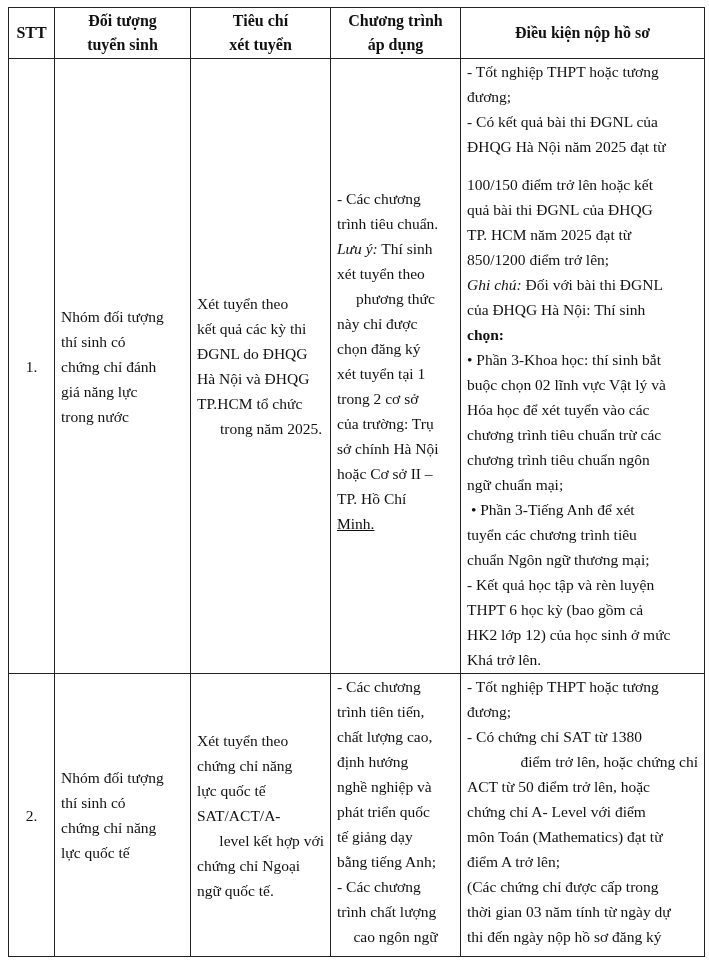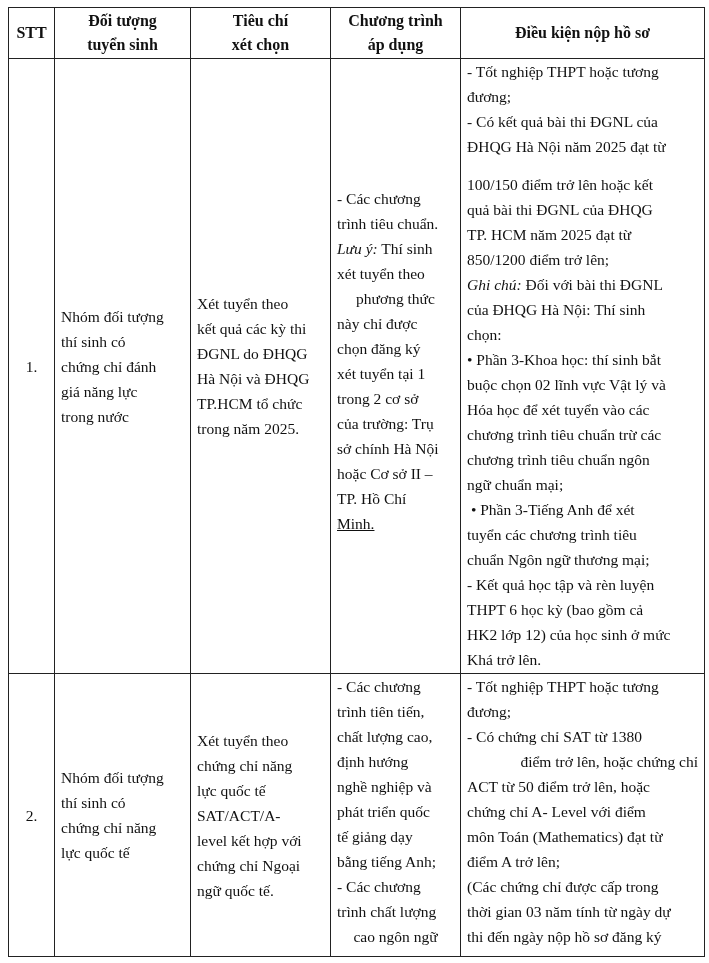--- a/index.html
+++ b/index.html
@@ -35,21 +35,21 @@
     <tr>
       <th>
           <span class="line">STT</span>
         </th>
       <th>
           <span class="line">Đối tượng</span>
           <span class="line">tuyển sinh</span>
         </th>
       <th>
           <span class="line">Tiêu chí</span>
-          <span class="line">xét chọn</span>
+          <span class="line">xét tuyển</span>
         </th>
       <th>
           <span class="line">Chương trình</span>
           <span class="line">áp dụng</span>
         </th>
       <th>
           <span class="line">Điều kiện nộp hồ sơ</span>
         </th>
     </tr>
   </thead>
@@ -62,21 +62,21 @@
           <span class="line" style="white-space: pre;">chứng chỉ đánh</span>
           <span class="line" style="white-space: pre;">giá năng lực</span>
           <span class="line" style="white-space: pre;">trong nước</span>
         </td>
       <td>
           <span class="line" style="white-space: pre;">Xét tuyển theo</span>
           <span class="line" style="white-space: pre;">kết quả các kỳ thi</span>
           <span class="line" style="white-space: pre;">ĐGNL do ĐHQG</span>
           <span class="line" style="white-space: pre;">Hà Nội và ĐHQG</span>
           <span class="line" style="white-space: pre;">TP.HCM tổ chức</span>
-          <span class="line" style="white-space: pre;">trong năm 2025.</span>
+          <span class="line" style="white-space: pre; margin-left: 23px;">trong năm 2025.</span>
         </td>
       <td style="padding-top:0">
         <div style="margin-top:-10px">
           <div>
               <span class="line" style="white-space: pre;">- Các chương</span>
               <span class="line" style="white-space: pre;">trình tiêu chuẩn.</span>
             </div>
           <span class="line"><em>Lưu ý:</em><span> Thí sinh</span></span>
           <div>
               <span class="line" style="white-space: pre;">xét tuyển theo</span>
@@ -100,21 +100,21 @@
             <span class="line" style="white-space: pre;">- Có kết quả bài thi ĐGNL của</span>
             <span class="line" style="white-space: pre;">ĐHQG Hà Nội năm 2025 đạt từ</span>
             <span class="line" style="white-space: pre; margin-top: 13px;">100/150 điểm trở lên hoặc kết</span>
             <span class="line" style="white-space: pre;">quả bài thi ĐGNL của ĐHQG</span>
             <span class="line" style="white-space: pre;">TP. HCM năm 2025 đạt từ</span>
             <span class="line" style="white-space: pre;">850/1200 điểm trở lên;</span>
           </div>
         <span class="line"><em>Ghi chú:</em><span> Đối với bài thi ĐGNL</span></span>
         <div>
             <span class="line" style="white-space: pre;">của ĐHQG Hà Nội: Thí sinh</span>
-            <span class="line" style="white-space: pre;">chọn:</span>
+            <span class="line" style="white-space: pre; font-weight: bold;">chọn:</span>
             <span class="line" style="white-space: pre;">• Phần 3-Khoa học: thí sinh bắt</span>
             <span class="line" style="white-space: pre;">buộc chọn 02 lĩnh vực Vật lý và</span>
             <span class="line" style="white-space: pre;">Hóa học để xét tuyển vào các</span>
             <span class="line" style="white-space: pre;">chương trình tiêu chuẩn trừ các</span>
             <span class="line" style="white-space: pre;">chương trình tiêu chuẩn ngôn</span>
             <span class="line" style="white-space: pre;">ngữ chuẩn mại;</span>
             <span class="line" style="white-space: pre;"> • Phần 3-Tiếng Anh để xét</span>
             <span class="line" style="white-space: pre;">tuyển các chương trình tiêu</span>
             <span class="line" style="white-space: pre;">chuẩn Ngôn ngữ thương mại;</span>
             <span class="line" style="white-space: pre;">- Kết quả học tập và rèn luyện</span>
@@ -130,21 +130,21 @@
           <span class="line" style="white-space: pre;">Nhóm đối tượng</span>
           <span class="line" style="white-space: pre;">thí sinh có</span>
           <span class="line" style="white-space: pre;">chứng chỉ năng</span>
           <span class="line" style="white-space: pre;">lực quốc tế</span>
         </td>
       <td>
           <span class="line" style="white-space: pre;">Xét tuyển theo</span>
           <span class="line" style="white-space: pre;">chứng chỉ năng</span>
           <span class="line" style="white-space: pre;">lực quốc tế</span>
           <span class="line" style="white-space: pre;">SAT/ACT/A-</span>
-          <span class="line" style="white-space: pre;">level kết hợp với</span>
+          <span class="line" style="white-space: pre; text-align: right;">level kết hợp với</span>
           <span class="line" style="white-space: pre;">chứng chỉ Ngoại</span>
           <span class="line" style="white-space: pre;">ngữ quốc tế.</span>
         </td>
       <td class="prog2">
           <span class="line" style="white-space: pre;">- Các chương</span>
           <span class="line" style="white-space: pre;">trình tiên tiến,</span>
           <span class="line" style="white-space: pre;">chất lượng cao,</span>
           <span class="line" style="white-space: pre;">định hướng</span>
           <span class="line" style="white-space: pre;">nghề nghiệp và</span>
           <span class="line" style="white-space: pre;">phát triển quốc</span>

